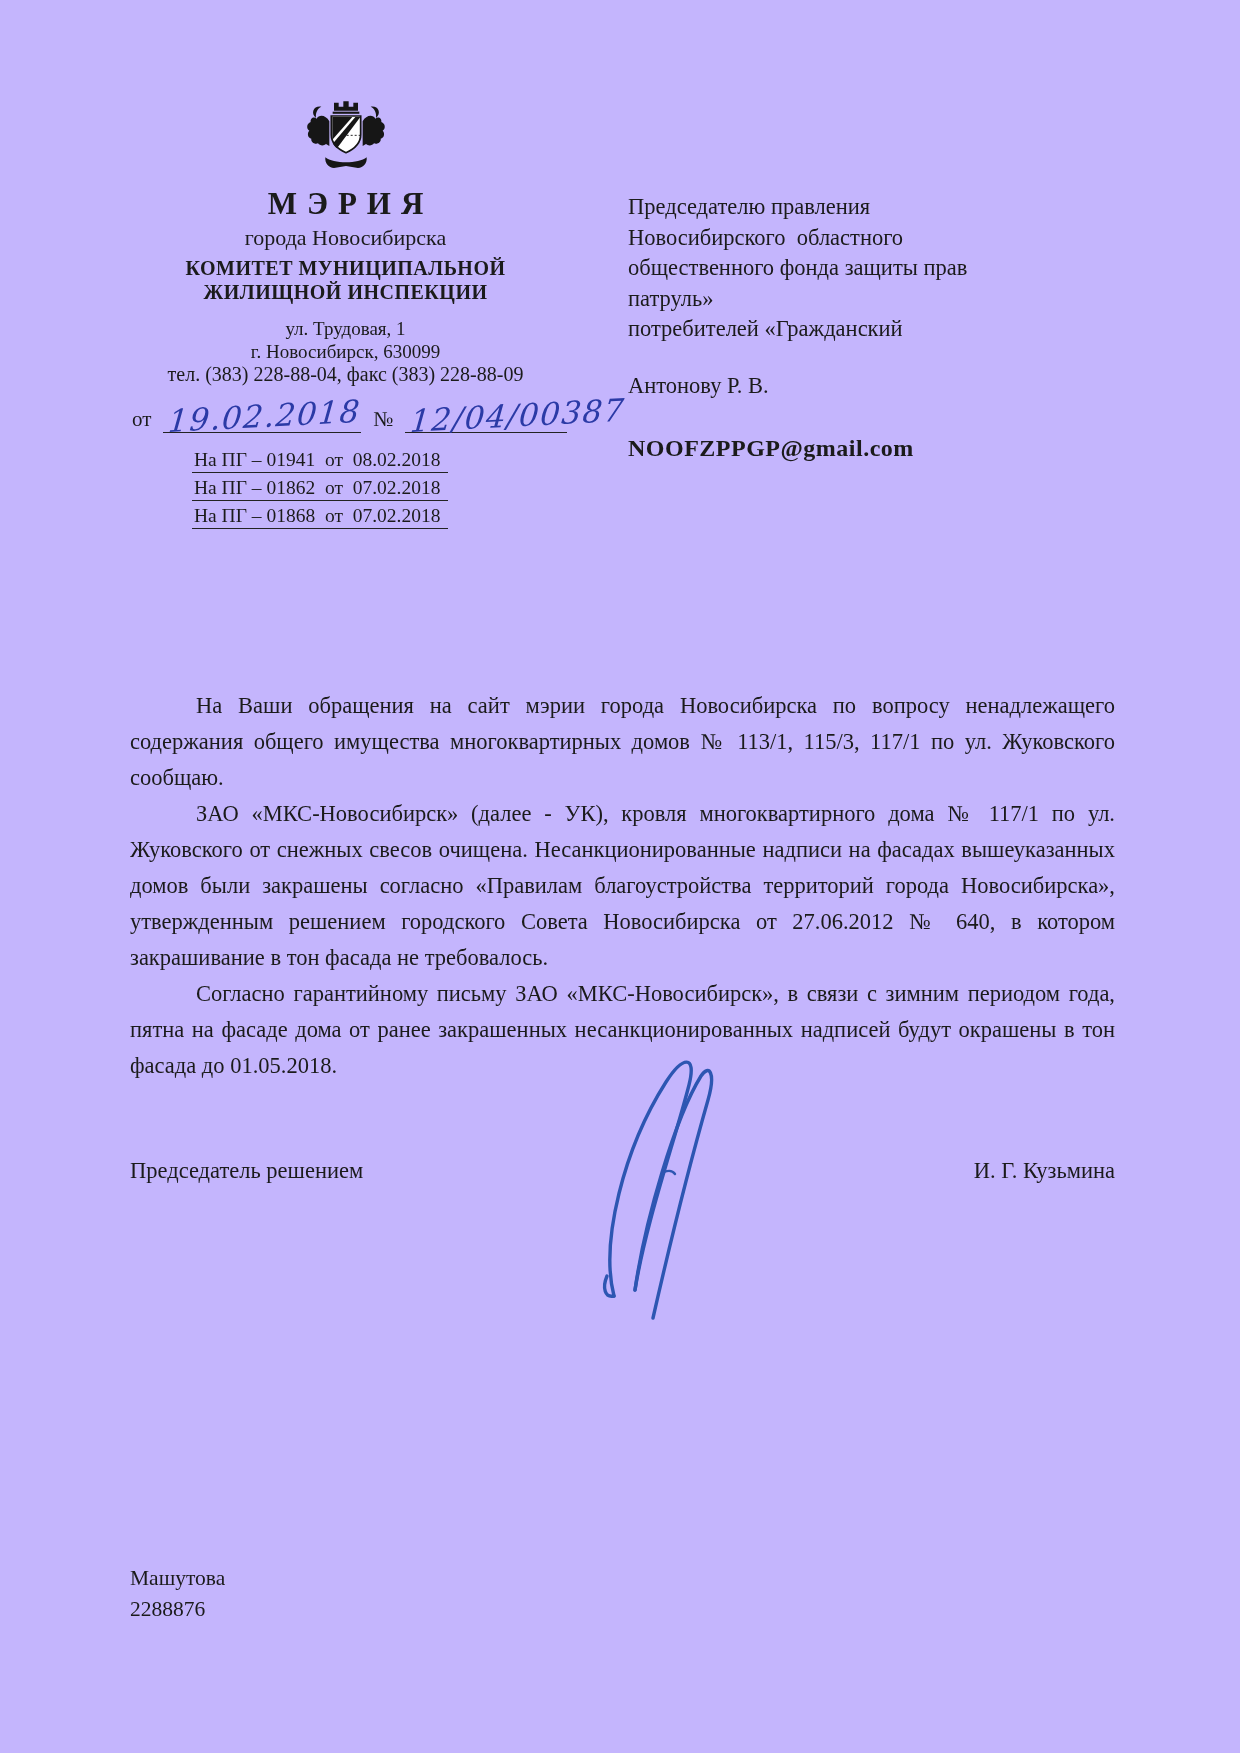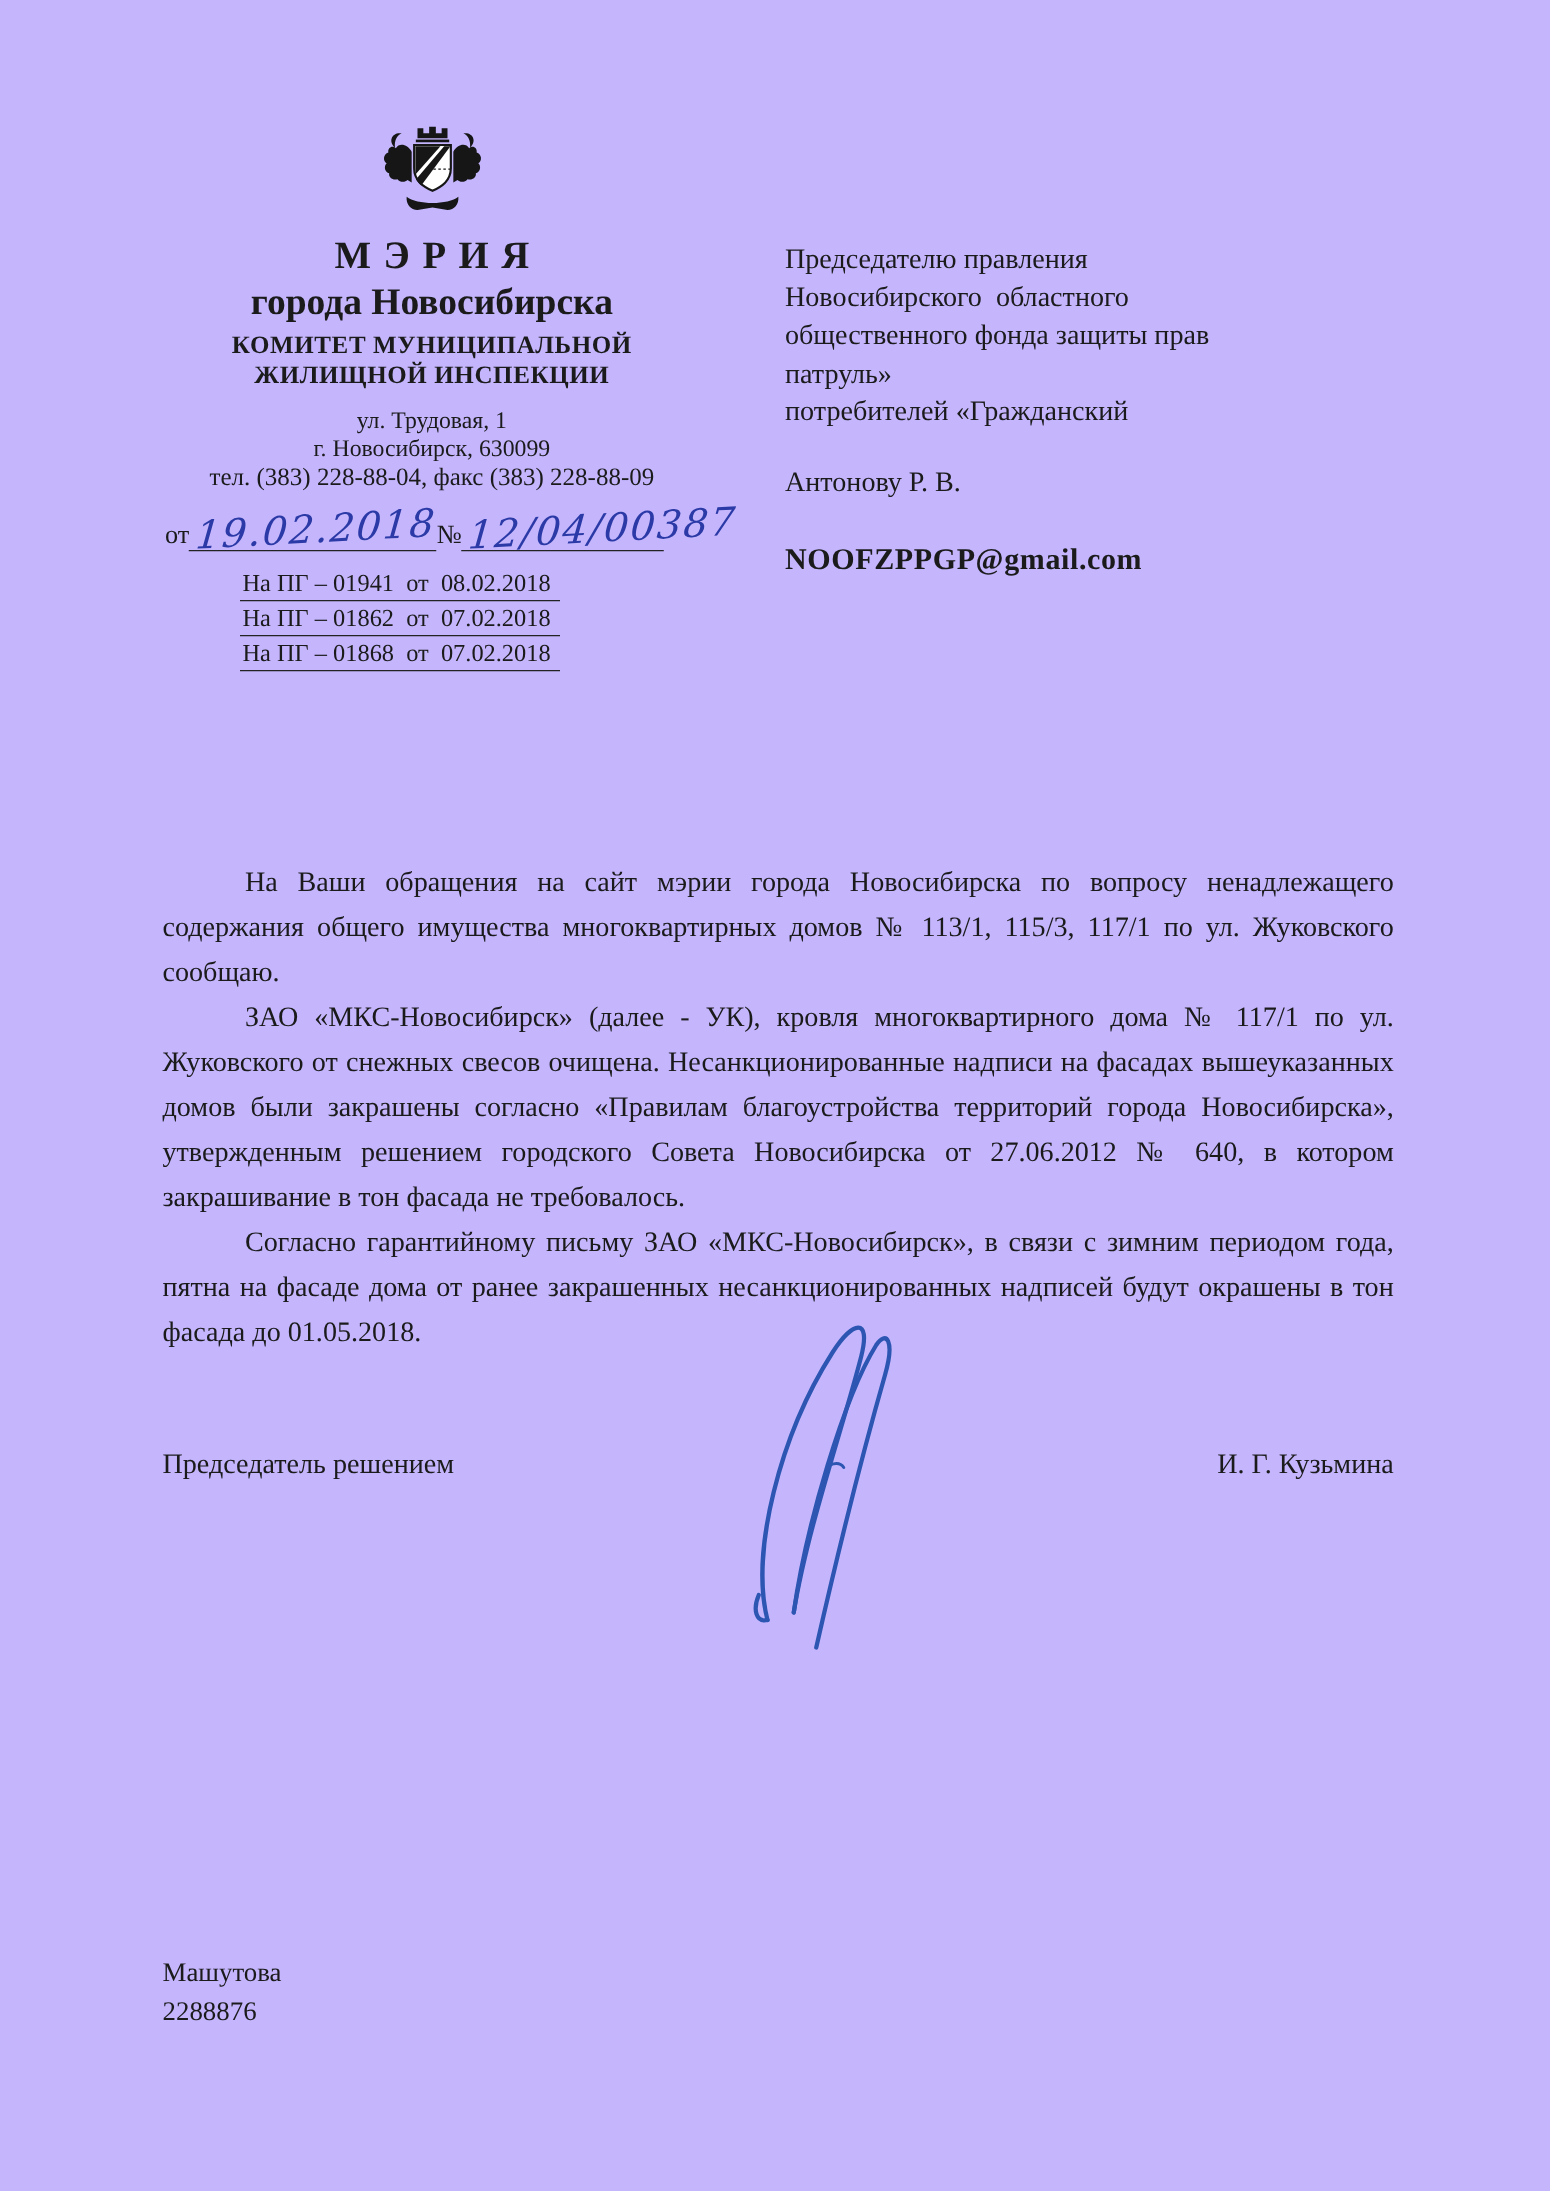--- a/index.html
+++ b/index.html
@@ -9,29 +9,29 @@
     font-family:"Liberation Serif", serif; color:#1b1b1b;
   }
 
   
   .letterhead {
     position:absolute; left:118px; top:96px; width:455px;
     text-align:center;
   }
   .crest { display:block; margin:0 auto 6px auto; }
   .org1 { font-size:31px; font-weight:bold; letter-spacing:10px; padding-left:10px; }
-  .org2 { font-size:30px; font-weight:bold; margin-top:3px; }
+  .org2 { font-size:22px; font-weight:normal; margin-top:3px; }
   .dept  { font-size:19px; line-height:23px; margin-top:4px; }
   .committee { font-size:20px; font-weight:bold; line-height:24px; margin-top:5px; letter-spacing:0.5px; }
   .addr { font-size:19px; line-height:23px; margin-top:13px; }
   .addr .tel { font-size:20px; }
 
   
   .req-row {
-    display:flex; align-items:flex-end; gap:0;
+    display:flex; align-items:flex-end; gap:12px;
     margin-top:14px; padding-left:14px; font-size:21px; text-align:left;
   }
   .req-row .lbl { padding-bottom:1px; }
   .slot { position:relative; border-bottom:1.7px solid #232323; height:32px; }
   .slot-date { width:198px; }
   .slot-num  { width:162px; }
   .hand {
     position:absolute; left:4px; bottom:-7px;
     font-family:"DejaVu Serif", serif; font-style:italic;
     font-size:31px; color:#2b3aa6; letter-spacing:1.5px;

